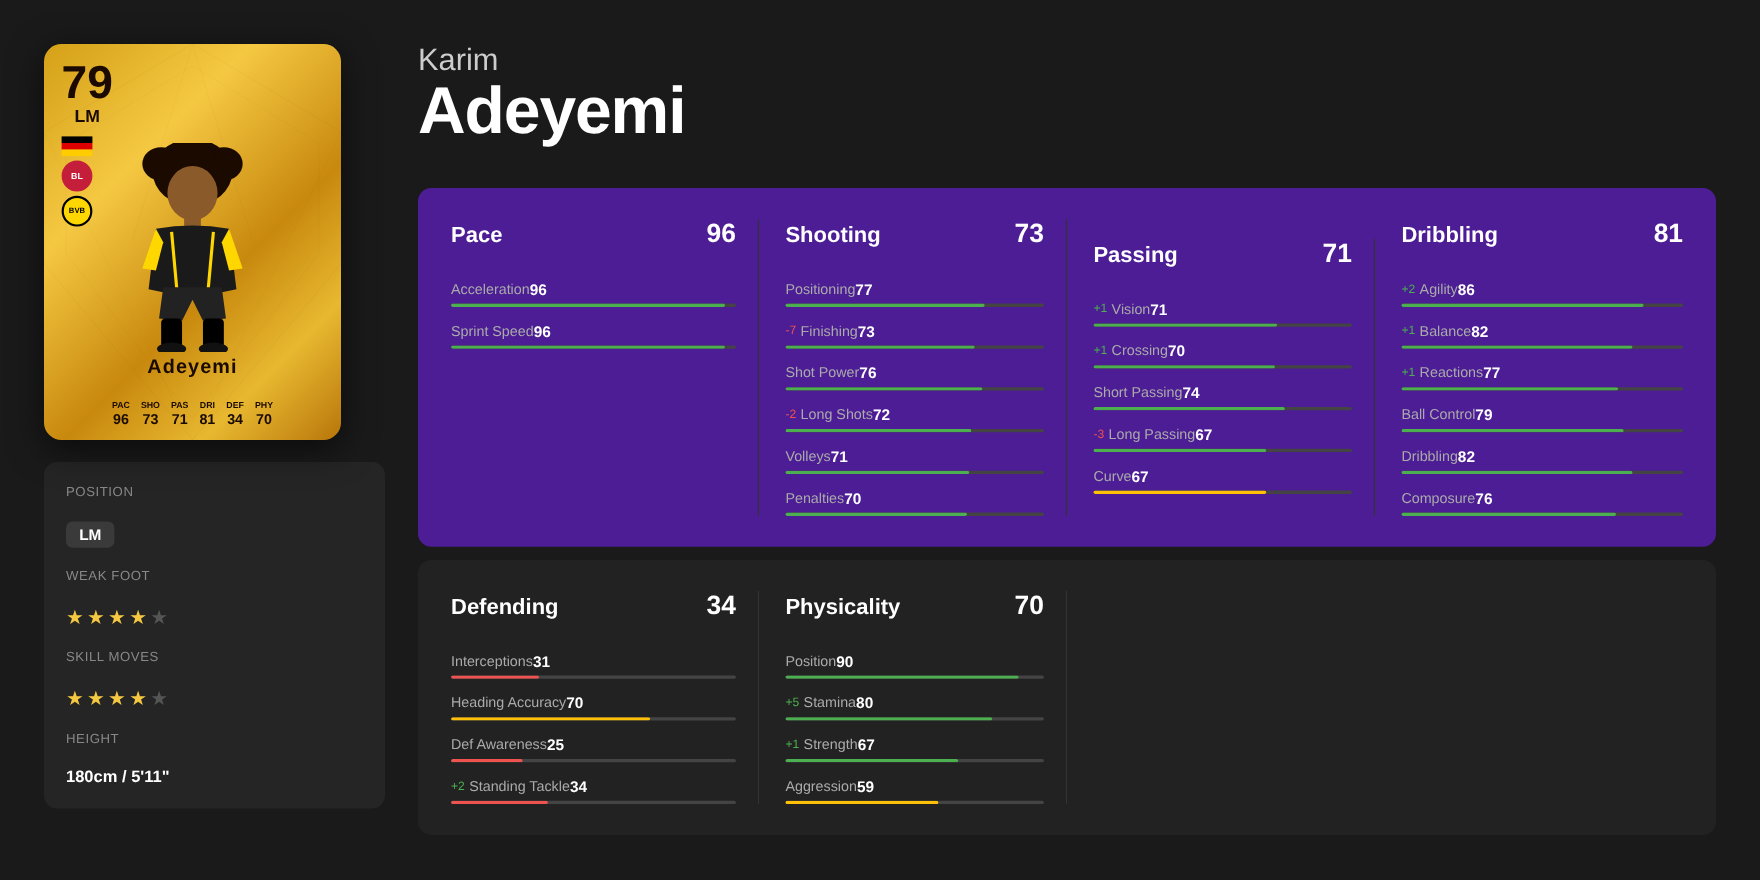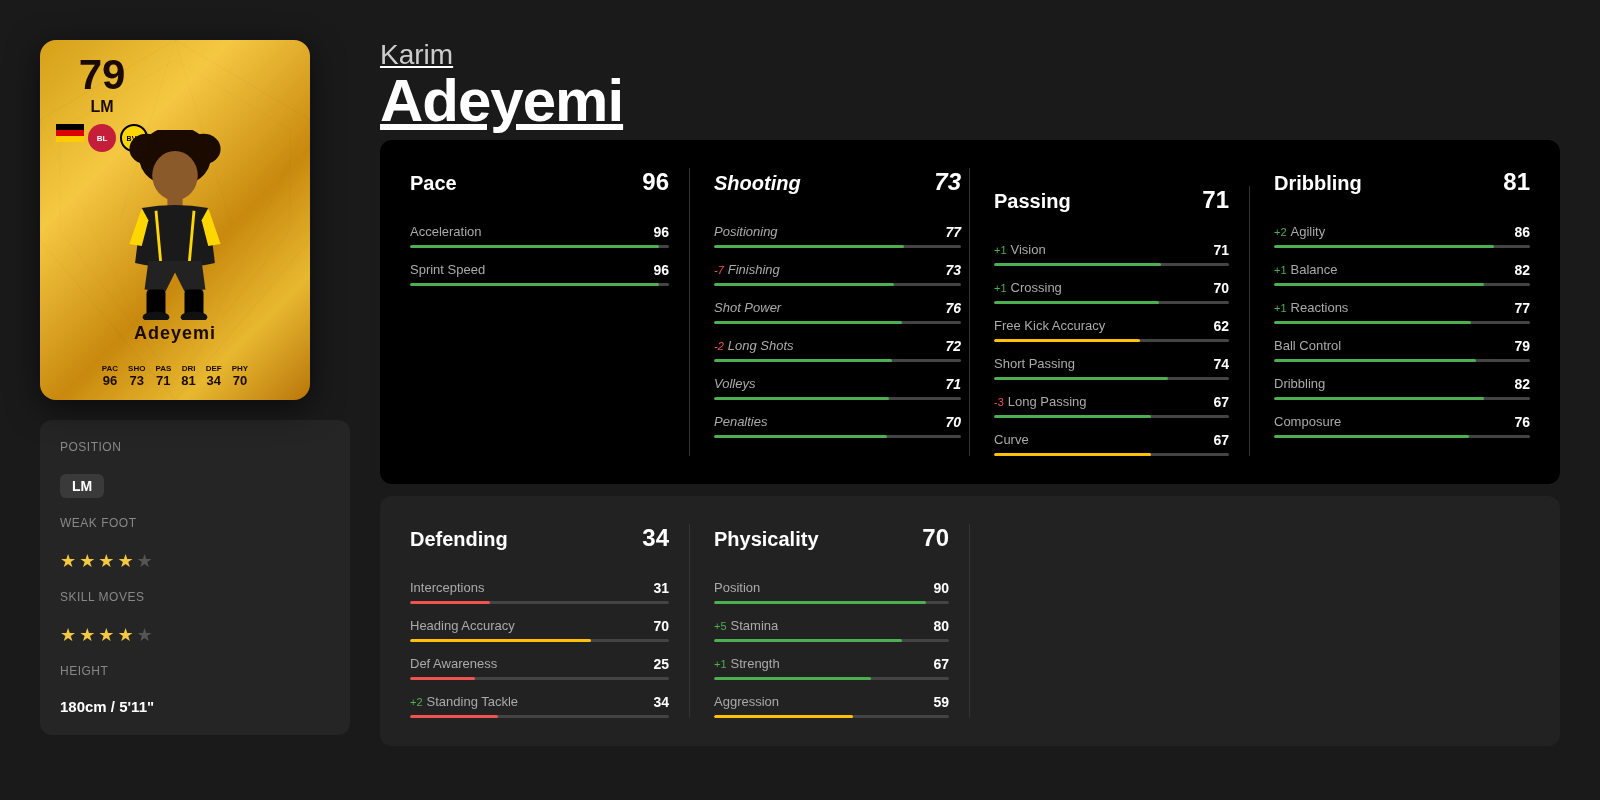--- a/index.html
+++ b/index.html
@@ -64,20 +64,21 @@
 
     .card-position {
       font-size: 16px;
       font-weight: 700;
       color: #1a0a00;
       margin-top: 2px;
     }
 
     .card-flags {
       display: flex;
+      flex-direction: column;
       gap: 4px;
       margin-top: 8px;
     }
 
     .flag-de {
       width: 28px;
       height: 18px;
       display: flex;
       flex-direction: column;
     }
@@ -224,42 +225,41 @@
 
     
     .right-panel {
       flex: 1;
       display: flex;
       flex-direction: column;
       gap: 0;
     }
 
     .player-header {
-      margin-bottom: 9px;
-      text-decoration: underline;
+      margin-bottom: 40px;
     }
 
     .player-first-name {
       font-size: 28px;
       font-weight: 400;
       color: #ccc;
       line-height: 1.1;
     }
 
     .player-last-name {
       font-size: 60px;
       font-weight: 900;
       color: #fff;
       line-height: 1;
       letter-spacing: -1px;
     }
 
     
     .stats-container {
-      background: #000000;
+      background: #4c1d95;
       border-radius: 12px;
       padding: 28px 30px;
       display: grid;
       grid-template-columns: 1fr 1fr 1fr 1fr;
       gap: 0;
     }
 
     .stat-category {
       padding: 0 20px 0 0;
       border-right: 1px solid #333;
@@ -297,21 +297,21 @@
     .stat-row {
       margin-bottom: 14px;
     }
 
     .stat-row:last-child {
       margin-bottom: 0;
     }
 
     .stat-info {
       display: flex;
-      justify-content: space-between;
+      justify-content: flex-start;
       align-items: center;
       margin-bottom: 5px;
     }
 
     .stat-name {
       font-size: 13px;
       color: #aaa;
       display: flex;
       align-items: center;
       gap: 4px;
@@ -494,21 +494,21 @@
         <div class="stat-info">
           <span class="stat-name">Sprint Speed</span>
           <span class="stat-value">96</span>
         </div>
         <div class="stat-bar">
           <div class="stat-bar-fill" style="width:96%; background:#4caf50;"></div>
         </div>
       </div>
 
   </div>
-        <div class="stat-category" style="border-right: 1px solid rgb(51, 51, 51); padding-right: 8px; padding-left: 24px; font-style: italic;">
+        <div class="stat-category" style="border-right: 1px solid rgb(51, 51, 51); padding-right: 20px; padding-left: 24px;">
     <div class="category-header">
       <span class="category-name">Shooting</span>
       <span class="category-value">73</span>
     </div>
 
       <div class="stat-row">
         <div class="stat-info">
           <span class="stat-name">Positioning</span>
           <span class="stat-value">77</span>
         </div>
@@ -587,29 +587,20 @@
       <div class="stat-row">
         <div class="stat-info">
           <span class="stat-name"><span class="stat-delta positive">+1 </span>Crossing</span>
           <span class="stat-value">70</span>
         </div>
         <div class="stat-bar">
           <div class="stat-bar-fill" style="width:70%; background:#4caf50;"></div>
         </div>
       </div>
 
-      <div class="stat-row">
-        <div class="stat-info">
-          <span class="stat-name">Free Kick Accuracy</span>
-          <span class="stat-value">62</span>
-        </div>
-        <div class="stat-bar">
-          <div class="stat-bar-fill" style="width:62%; background:#ffc107;"></div>
-        </div>
-      </div>
 
       <div class="stat-row">
         <div class="stat-info">
           <span class="stat-name">Short Passing</span>
           <span class="stat-value">74</span>
         </div>
         <div class="stat-bar">
           <div class="stat-bar-fill" style="width:74%; background:#4caf50;"></div>
         </div>
       </div>

